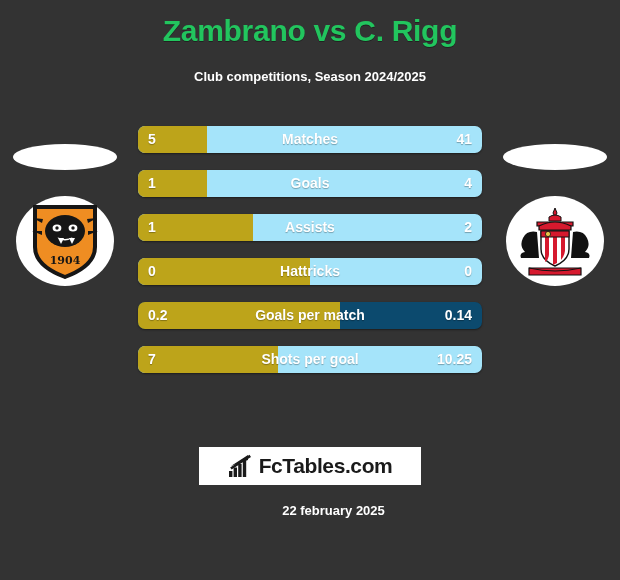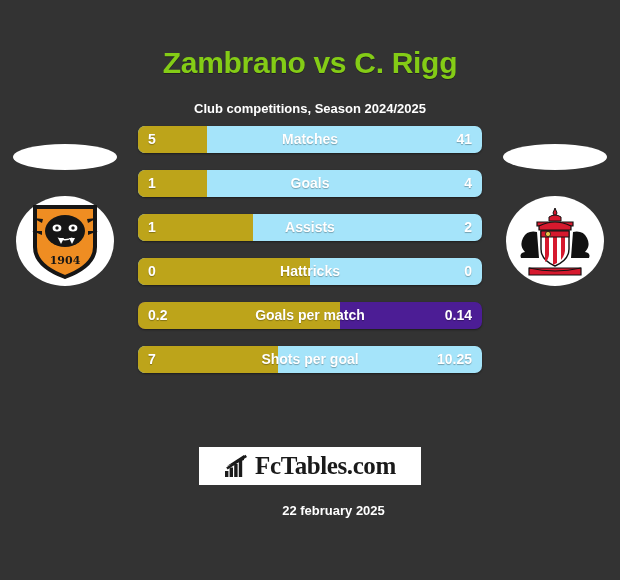--- a/index.html
+++ b/index.html
@@ -117,44 +117,44 @@
     top: 447px;
     width: 222px;
     height: 38px;
     background: #ffffff;
     display: flex;
     align-items: center;
     justify-content: center;
     gap: 5px;
   }
   .logo-text {
-    font-size: 25px;
+    font-size: 21px;
     font-weight: bold;
     color: #1a1a1a;
     letter-spacing: -0.4px;
-    font-family: Liberation Serif, serif;
+    font-family: Liberation Sans, sans-serif;
   }
   .logo-icon { display: block; }
 
   .footer-date {
     position: absolute;
     left: 0;
     right: 0;
     top: 503px;
     text-align: center;
     color: #ffffff;
     font-size: 13px;
     font-weight: bold;
     margin-left: 47px;
   }
 </style>
 </head>
 <body style="background: rgb(51, 51, 51);">
 
-<h1 class="title" style="color: #84cc16; margin-top: 32px;">Zambrano vs C. Rigg</h1>
+<h1 class="title" style="color: #22c55e;">Zambrano vs C. Rigg</h1>
 <p class="subtitle">Club competitions, Season 2024/2025</p>
 
 <div class="badge-col left">
   <div class="ellipse-top"></div>
   <div class="badge-ellipse">
     <svg class="crest" width="72" height="76" viewBox="0 0 72 76">
       <path d="M6 4 H66 V44 C66 58 52 68 36 74 C20 68 6 58 6 44 Z" fill="#ef8d22" stroke="#161616" stroke-width="4"></path>
       <g fill="#161616">
         <ellipse cx="36" cy="28" rx="20" ry="16"></ellipse>
         <path d="M13 20 L4 15 L14 16 Z"></path>
@@ -229,21 +229,21 @@
     <span class="stat-right">2</span>
   </div>
 
   <div class="stat-row" style="background: rgb(165, 228, 250);">
     <div class="stat-fill" style="width: 50%; background: rgb(189, 164, 26);"></div>
     <span class="stat-left">0</span>
     <span class="stat-label">Hattricks</span>
     <span class="stat-right">0</span>
   </div>
 
-  <div class="stat-row" style="background: #4c1d95;">
+  <div class="stat-row" style="background: #0c4a6e;">
     <div class="stat-fill" style="width: 58.8%; background: rgb(189, 164, 26);"></div>
     <span class="stat-left">0.2</span>
     <span class="stat-label">Goals per match</span>
     <span class="stat-right">0.14</span>
   </div>
 
   <div class="stat-row" style="background: rgb(165, 228, 250);">
     <div class="stat-fill" style="width: 40.6%; background: rgb(189, 164, 26);"></div>
     <span class="stat-left">7</span>
     <span class="stat-label">Shots per goal</span>

